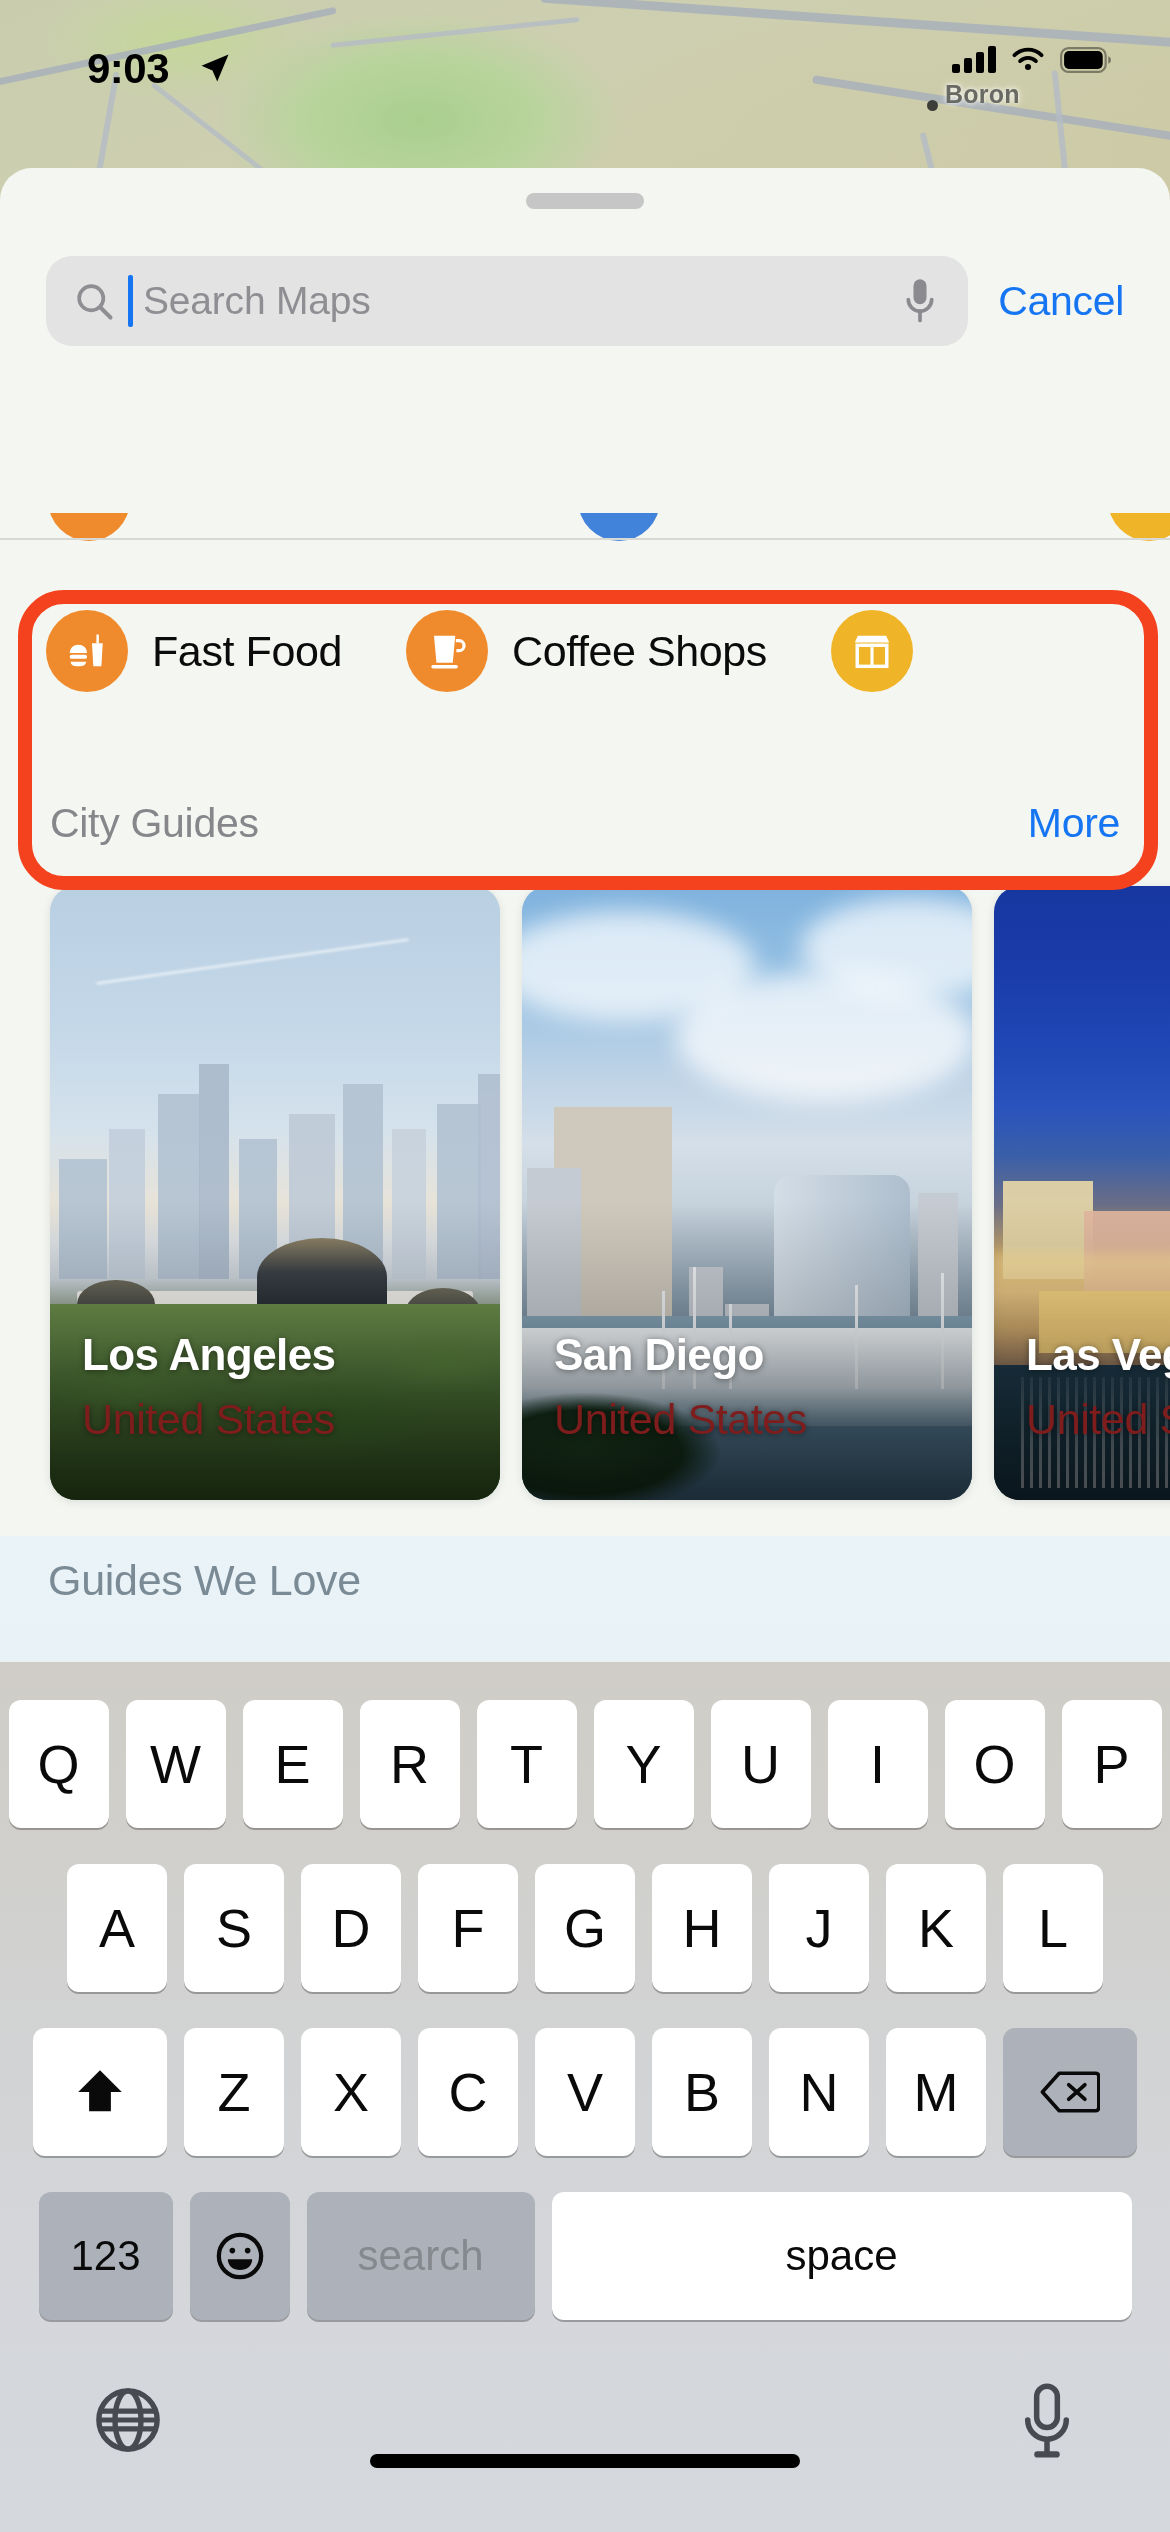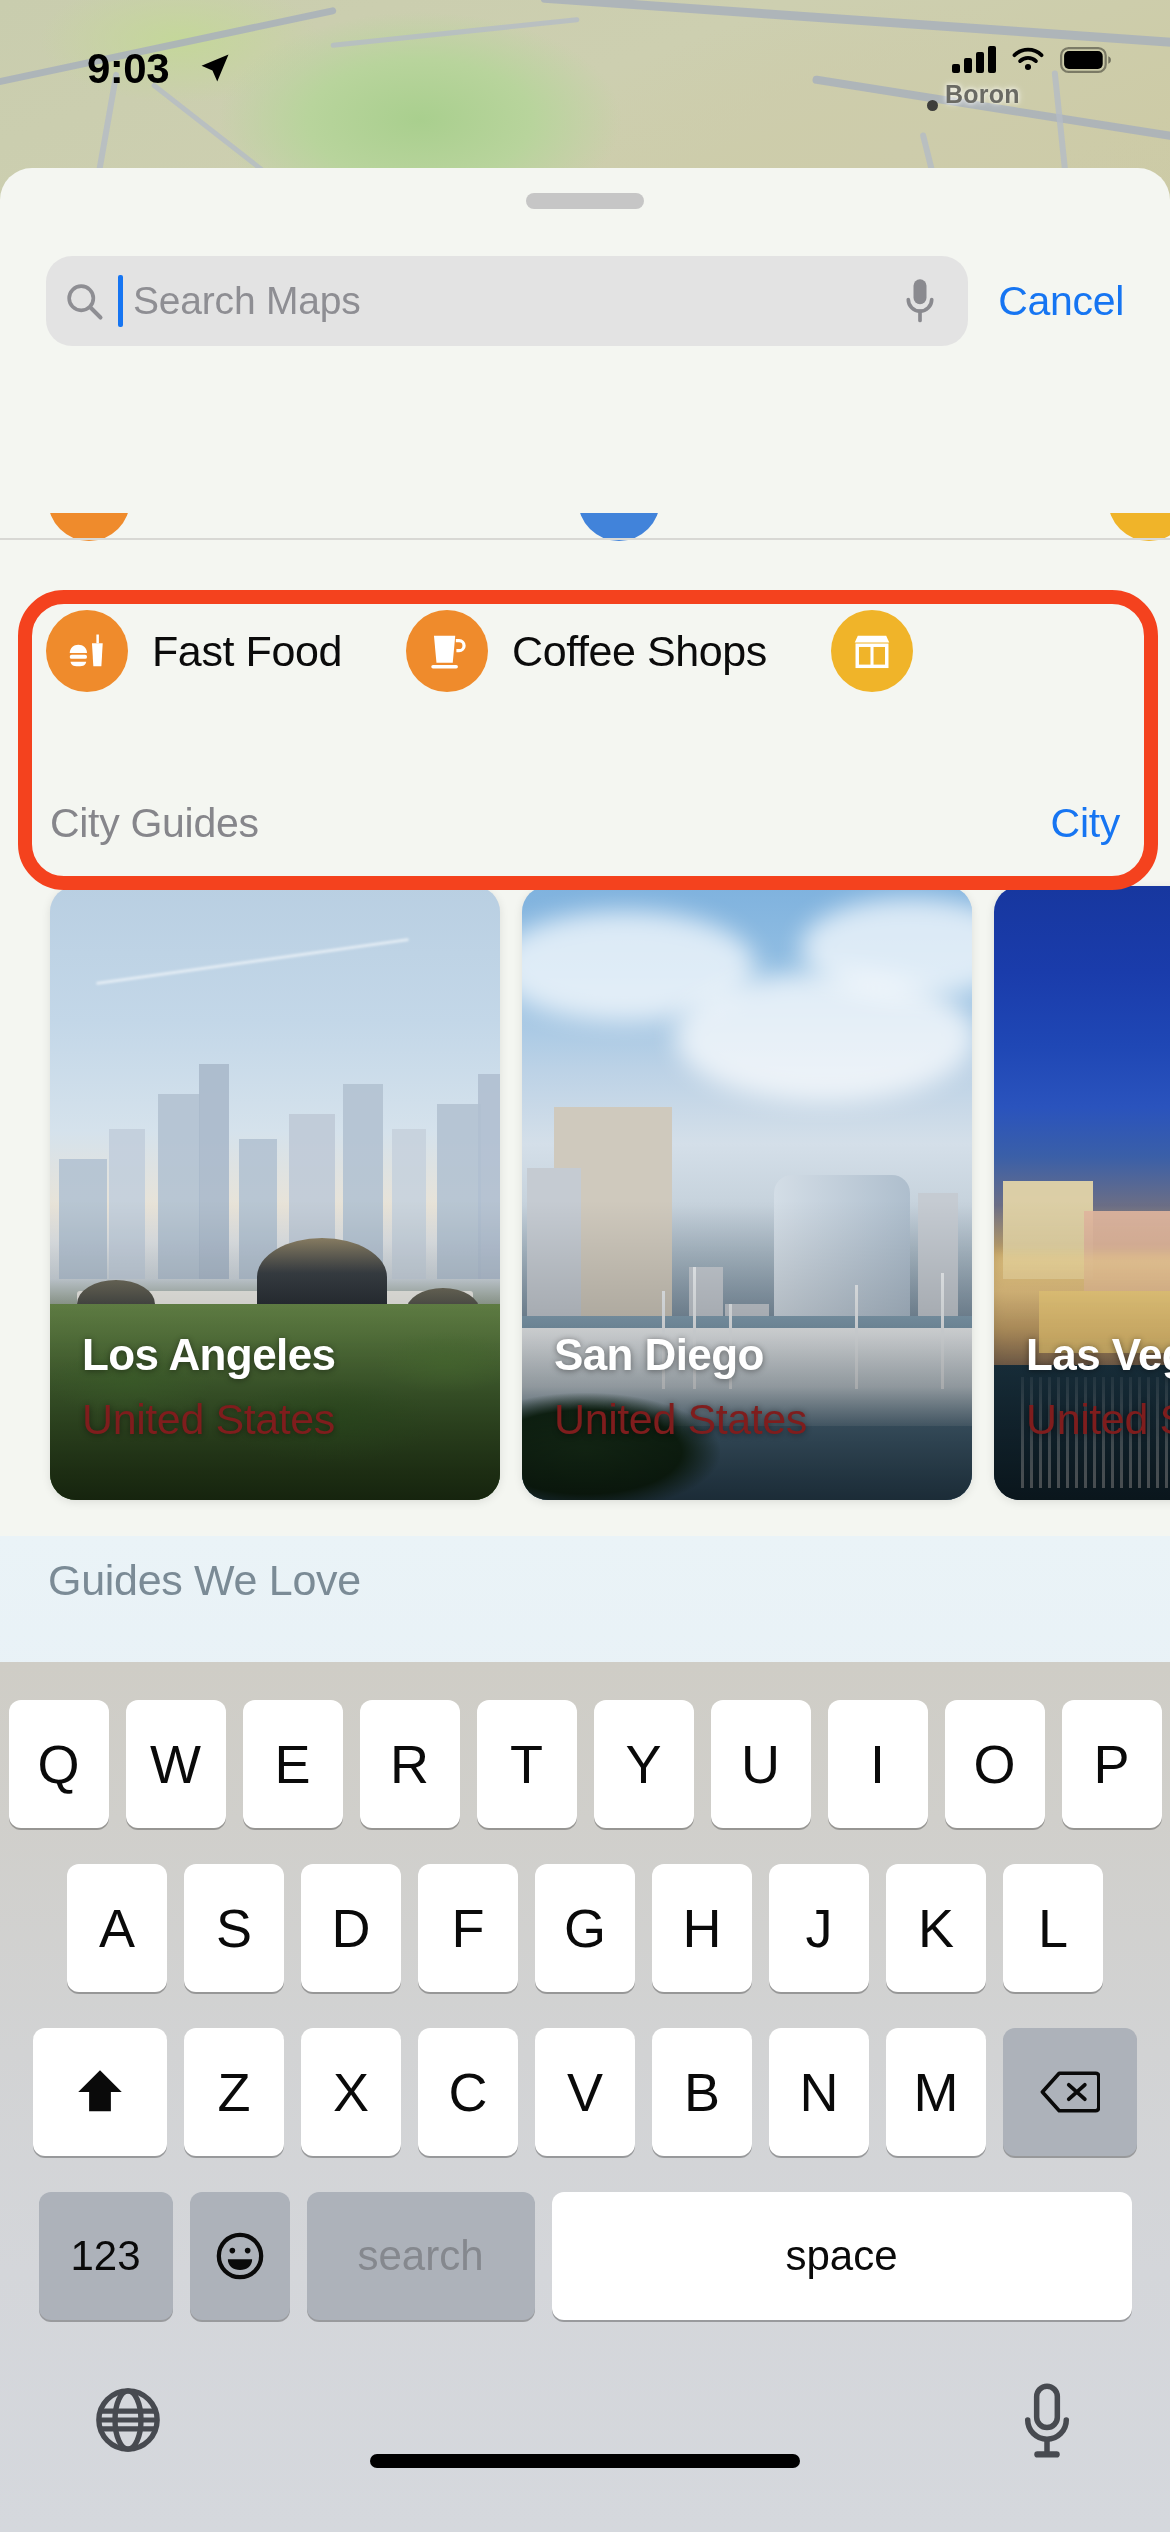--- a/index.html
+++ b/index.html
@@ -66,21 +66,21 @@
     width:118px; height:16px; border-radius:8px; background:#c6c6c6;
   }
 
   
   #search-row {
     position:absolute; left:0; top:73px; width:1170px; height:120px;
     display:flex; align-items:center; padding:0 46px 0 46px;
   }
   #search-field {
     flex:1; height:90px; border-radius:26px; background:#e3e3e3;
-    display:flex; align-items:center; padding:0 28px 0 16px; gap:6px;
+    display:flex; align-items:center; padding:0 28px 0 26px; gap:6px;
     position:relative;
     text-align:center;
   }
   #search-caret {
     width:5px; height:52px; background:#1675f2; border-radius:2px; margin-left:6px;
   }
   #search-placeholder {
     font-size:39px; color:#8e8e93; margin-left:4px; letter-spacing:-.2px;
   }
   #cancel-btn {
@@ -407,21 +407,21 @@
           <path d="M12 9v11" stroke="#fff" stroke-width="1.6"></path>
         </svg>
       </span>
       <span class="chip-label"></span>
     </div>
   </div>
 
   <div id="city-guides">
     <div id="cg-header">
       <span id="cg-title">City Guides</span>
-      <span id="cg-more">City</span>
+      <span id="cg-more">More</span>
     </div>
 
     <div id="cg-scroller">
 
       <div class="city-card">
         <div class="photo photo-la">
           <div class="la-sky-streak"></div>
           <div class="la-tower" style="left:2%; width:48px; height:120px;"></div>
           <div class="la-tower" style="left:13%; width:36px; height:150px; background:#c2cedb;"></div>
           <div class="la-tower" style="left:24%; width:42px; height:185px;"></div>

